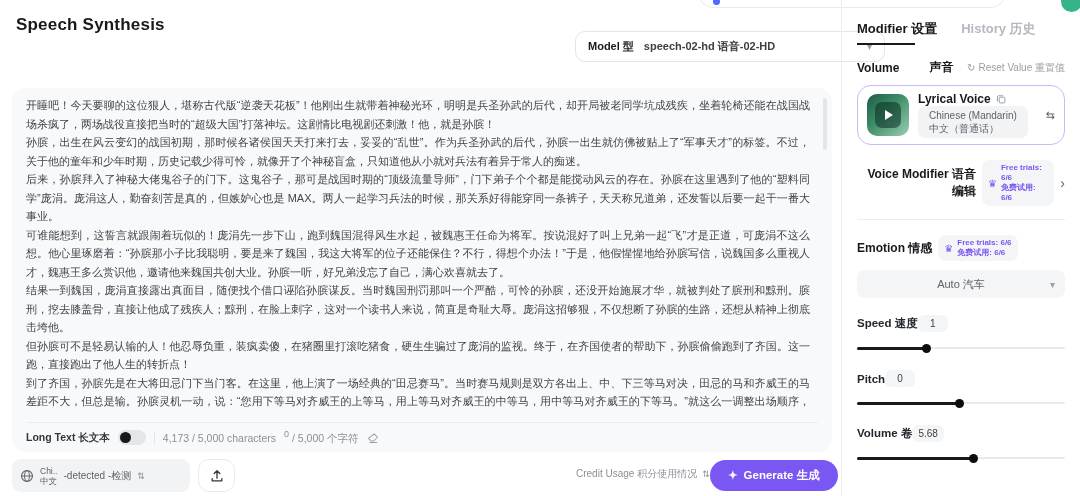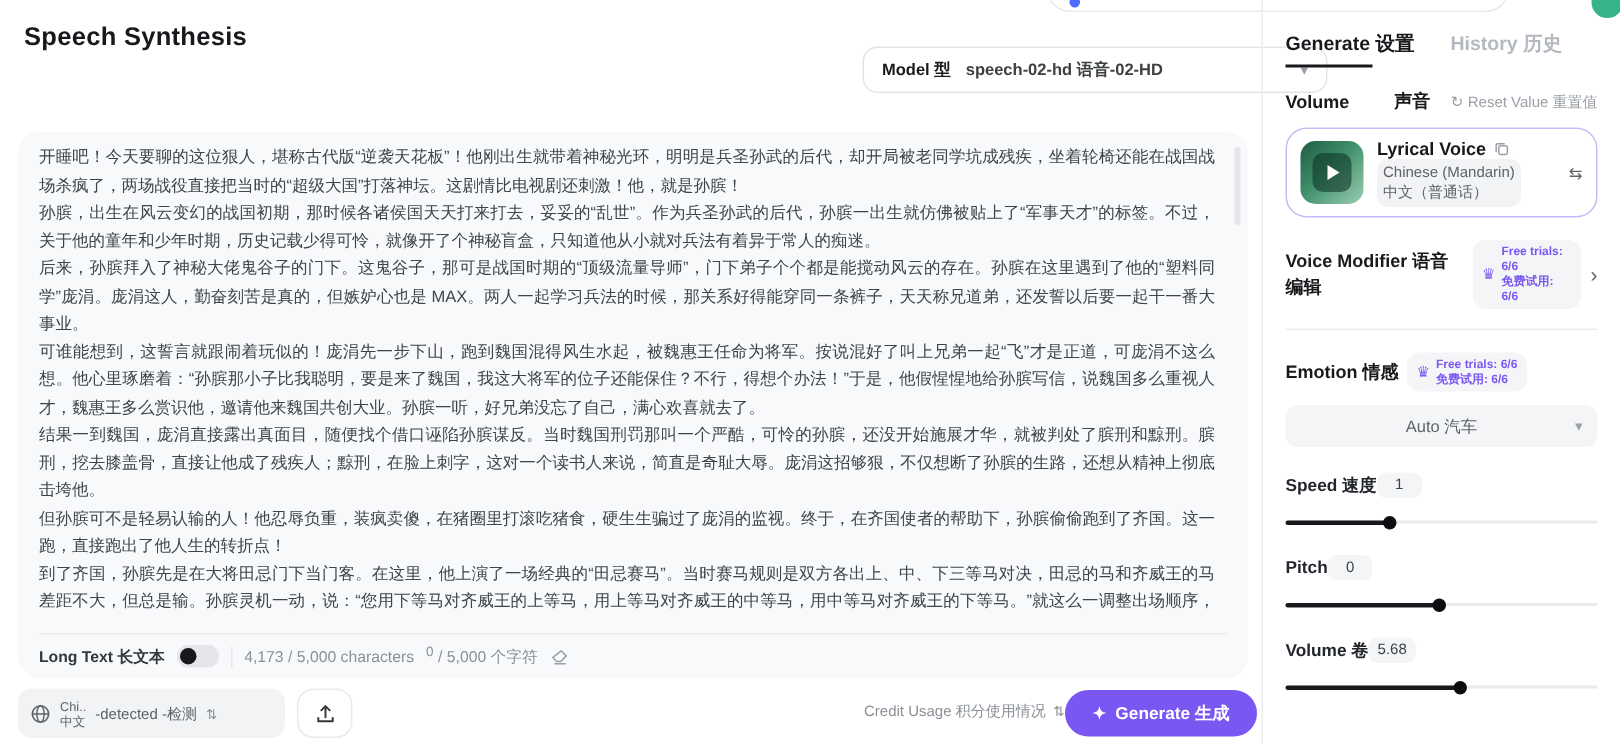--- a/index.html
+++ b/index.html
@@ -83,26 +83,26 @@
   .voice-thumb { width:42px; height:42px; border-radius:10px; flex:none;
     background:linear-gradient(135deg,#1f5c45 0%,#3f8f6a 45%,#9ccdb4 100%);
     display:flex; align-items:center; justify-content:center; }
   .play-sq { width:26px; height:26px; border-radius:7px; background:rgba(10,46,32,.55);
     display:flex; align-items:center; justify-content:center; }
   .play-tri { width:0; height:0; border-left:8px solid #fff;
     border-top:5px solid transparent; border-bottom:5px solid transparent; margin-left:2px; }
   .voice-meta { flex:1; display:flex; flex-direction:column; gap:0; }
   .voice-name-row { display:flex; align-items:center; gap:5px;
     font-size:12px; font-weight:800; }
-  .lang-chip { background:#f1f3f5; border-radius:7px; padding:3px 4px; width:fit-content;
+  .lang-chip { background:#f1f3f5; border-radius:7px; padding:3px 11px; width:fit-content;
     font-size:10px; color:#5f6368; line-height:13px; }
   .swap-glyph { color:#5f6368; font-size:11px; flex:none; cursor:pointer; }
 
   .feature-row { margin-top:15px; display:flex; align-items:center; gap:6px; }
-  .feature-label { font-size:12px; font-weight:800; }
+  .feature-label { font-size:12px; font-weight:800;text-align:right; }
   .trials-badge { background:#f4f5f7; border-radius:8px; padding:3px 6px;
     display:flex; align-items:center; gap:4px; }
   .trials-lines { display:flex; flex-direction:column; line-height:10px; }
   .trials-lines span { font-size:8px; font-weight:700; color:#7a57f2; }
   .crown { color:#7a57f2; font-size:10px; }
   .chev-right { margin-left:auto; color:#5f6368; font-size:14px; cursor:pointer; }
   .divider { margin-top:13px; border-top:1px solid #ededf0; }
 
   .emotion-select { margin-top:9px; height:28px; background:#f4f5f7; border-radius:8px;
     position:relative; display:flex; align-items:center; justify-content:center;
@@ -200,21 +200,21 @@
   <button class="generate-btn">
     <span class="sparkle">✦</span>
     <span>Generate 生成</span>
   </button>
 
 </div>
 
 <div class="sidebar">
 
   <div class="tabs">
-    <span class="tab-active">Generate 设置</span>
+    <span class="tab-active">Modifier 设置</span>
     <span class="tab-inactive">History 历史</span>
   </div>
 
   <div class="voice-row">
     <span>Volume</span>
     <span class="voice-zh">声音</span>
     <span class="reset">
       <span>↻</span>
       <span>Reset Value 重置值</span>
     </span>

